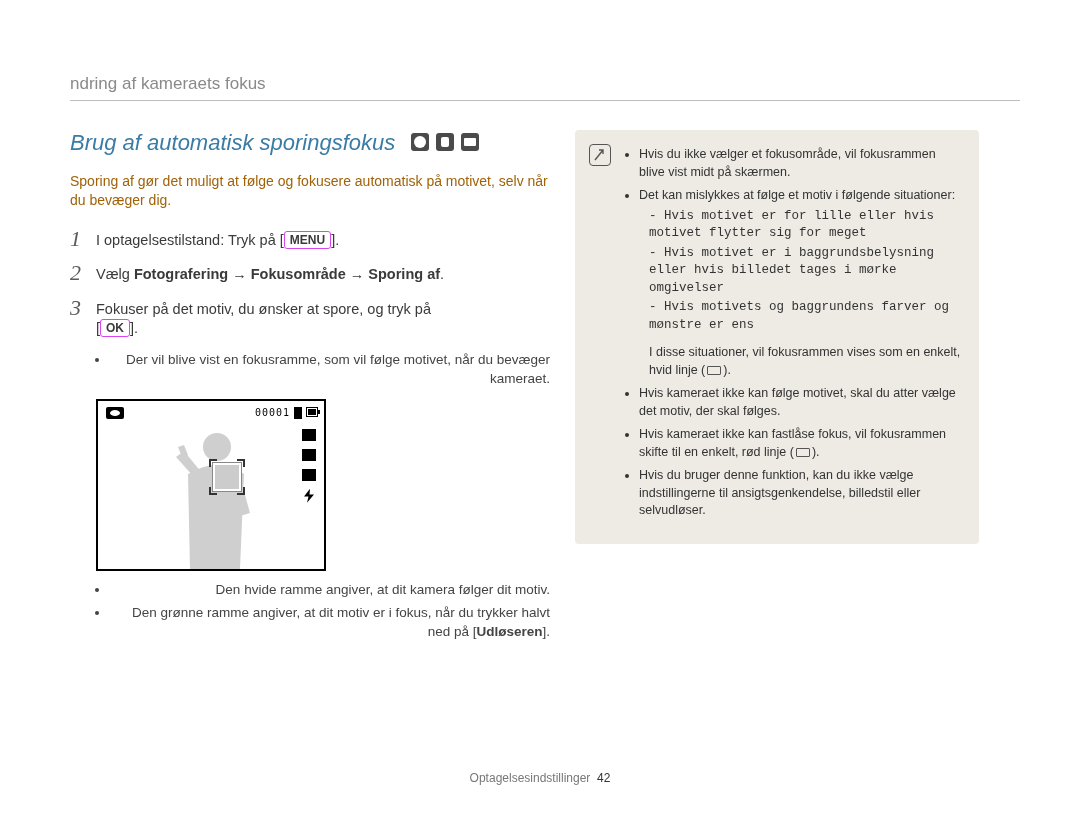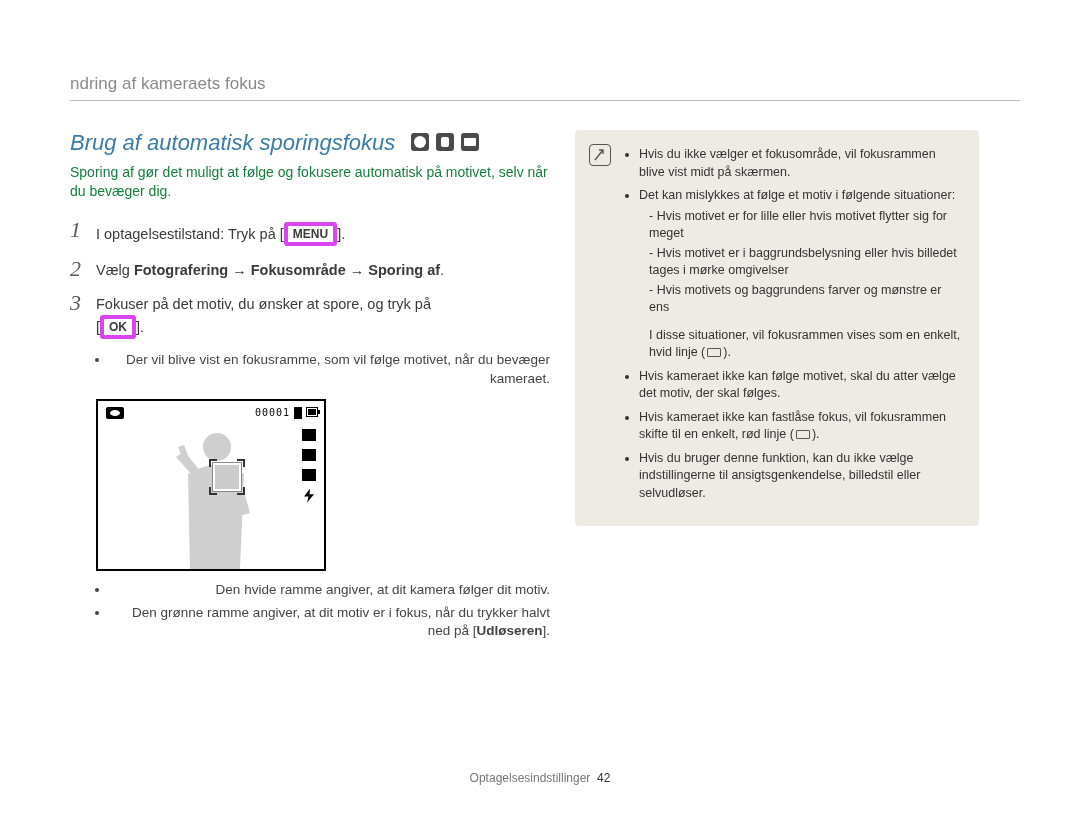--- a/index.html
+++ b/index.html
@@ -53,24 +53,24 @@
   .mode-icon::after {
     content: '';
     position: absolute;
     inset: 3px;
     background: #fff;
     border-radius: 50%;
   }
   .mode-icon.hand::after { border-radius: 2px; inset: 4px 5px; }
   .mode-icon.rect::after { border-radius: 1px; inset: 5px 3px; }
   .intro-text {
-    margin-top: 7px;
+    margin-top: 16px;
     font-size: 14px;
     line-height: 1.35;
-    color: #15803d;
+    color: #a16207;
   }
   .steps { margin-top: 18px; }
   .step {
     margin-bottom: 12px;
     display: flex;
     align-items: flex-start;
   }
   .step-num {
     font-family: Georgia, serif;
     font-style: italic;
@@ -81,21 +81,21 @@
     flex-shrink: 0;
   }
   .step-body {
     font-size: 14.5px;
     line-height: 1.35;
     flex: 1;
     padding-top: 3px;
   }
   .btn-label {
     display: inline-block;
-    border: 4px solid #d946ef;
+    border: 1px solid #d946ef;
     border-radius: 3px;
     padding: 0 5px;
     font-weight: bold;
     font-size: 12px;
     line-height: 16px;
     vertical-align: 1px;
   }
   .bold { font-weight: bold; }
   .sub-bullets {
     list-style: disc;
@@ -174,21 +174,21 @@
     border-radius: 4px;
     display: flex;
     align-items: center;
     justify-content: center;
   }
   .note-icon svg { display:block; }
   .note-list { list-style: disc; padding-left: 14px; }
   .note-list > li { margin-bottom: 6px; line-height: 1.4; }
   .note-sublist { list-style: none; padding-left: 10px; margin-top: 3px; }
   .note-sublist li::before { content: "- "; }
-  .note-sublist li { margin-bottom: 2px; line-height: 1.4; }
+  .note-sublist li { margin-bottom: 2px; line-height: 1.4; font-family: Liberation Mono, monospace; }
   .note-note { padding-left: 10px; margin-top:10px; margin-bottom:6px; line-height:1.4; }
   .inline-box { display:inline-block; width:14px; height:9px; border:1.5px solid #555; border-radius:1px; vertical-align:-1px; margin:0 2px; }
 
   .footer {
     position: absolute;
     bottom: 30px;
     left: 0; right: 0;
     text-align: center;
     font-size: 12px;
     color: #777;

